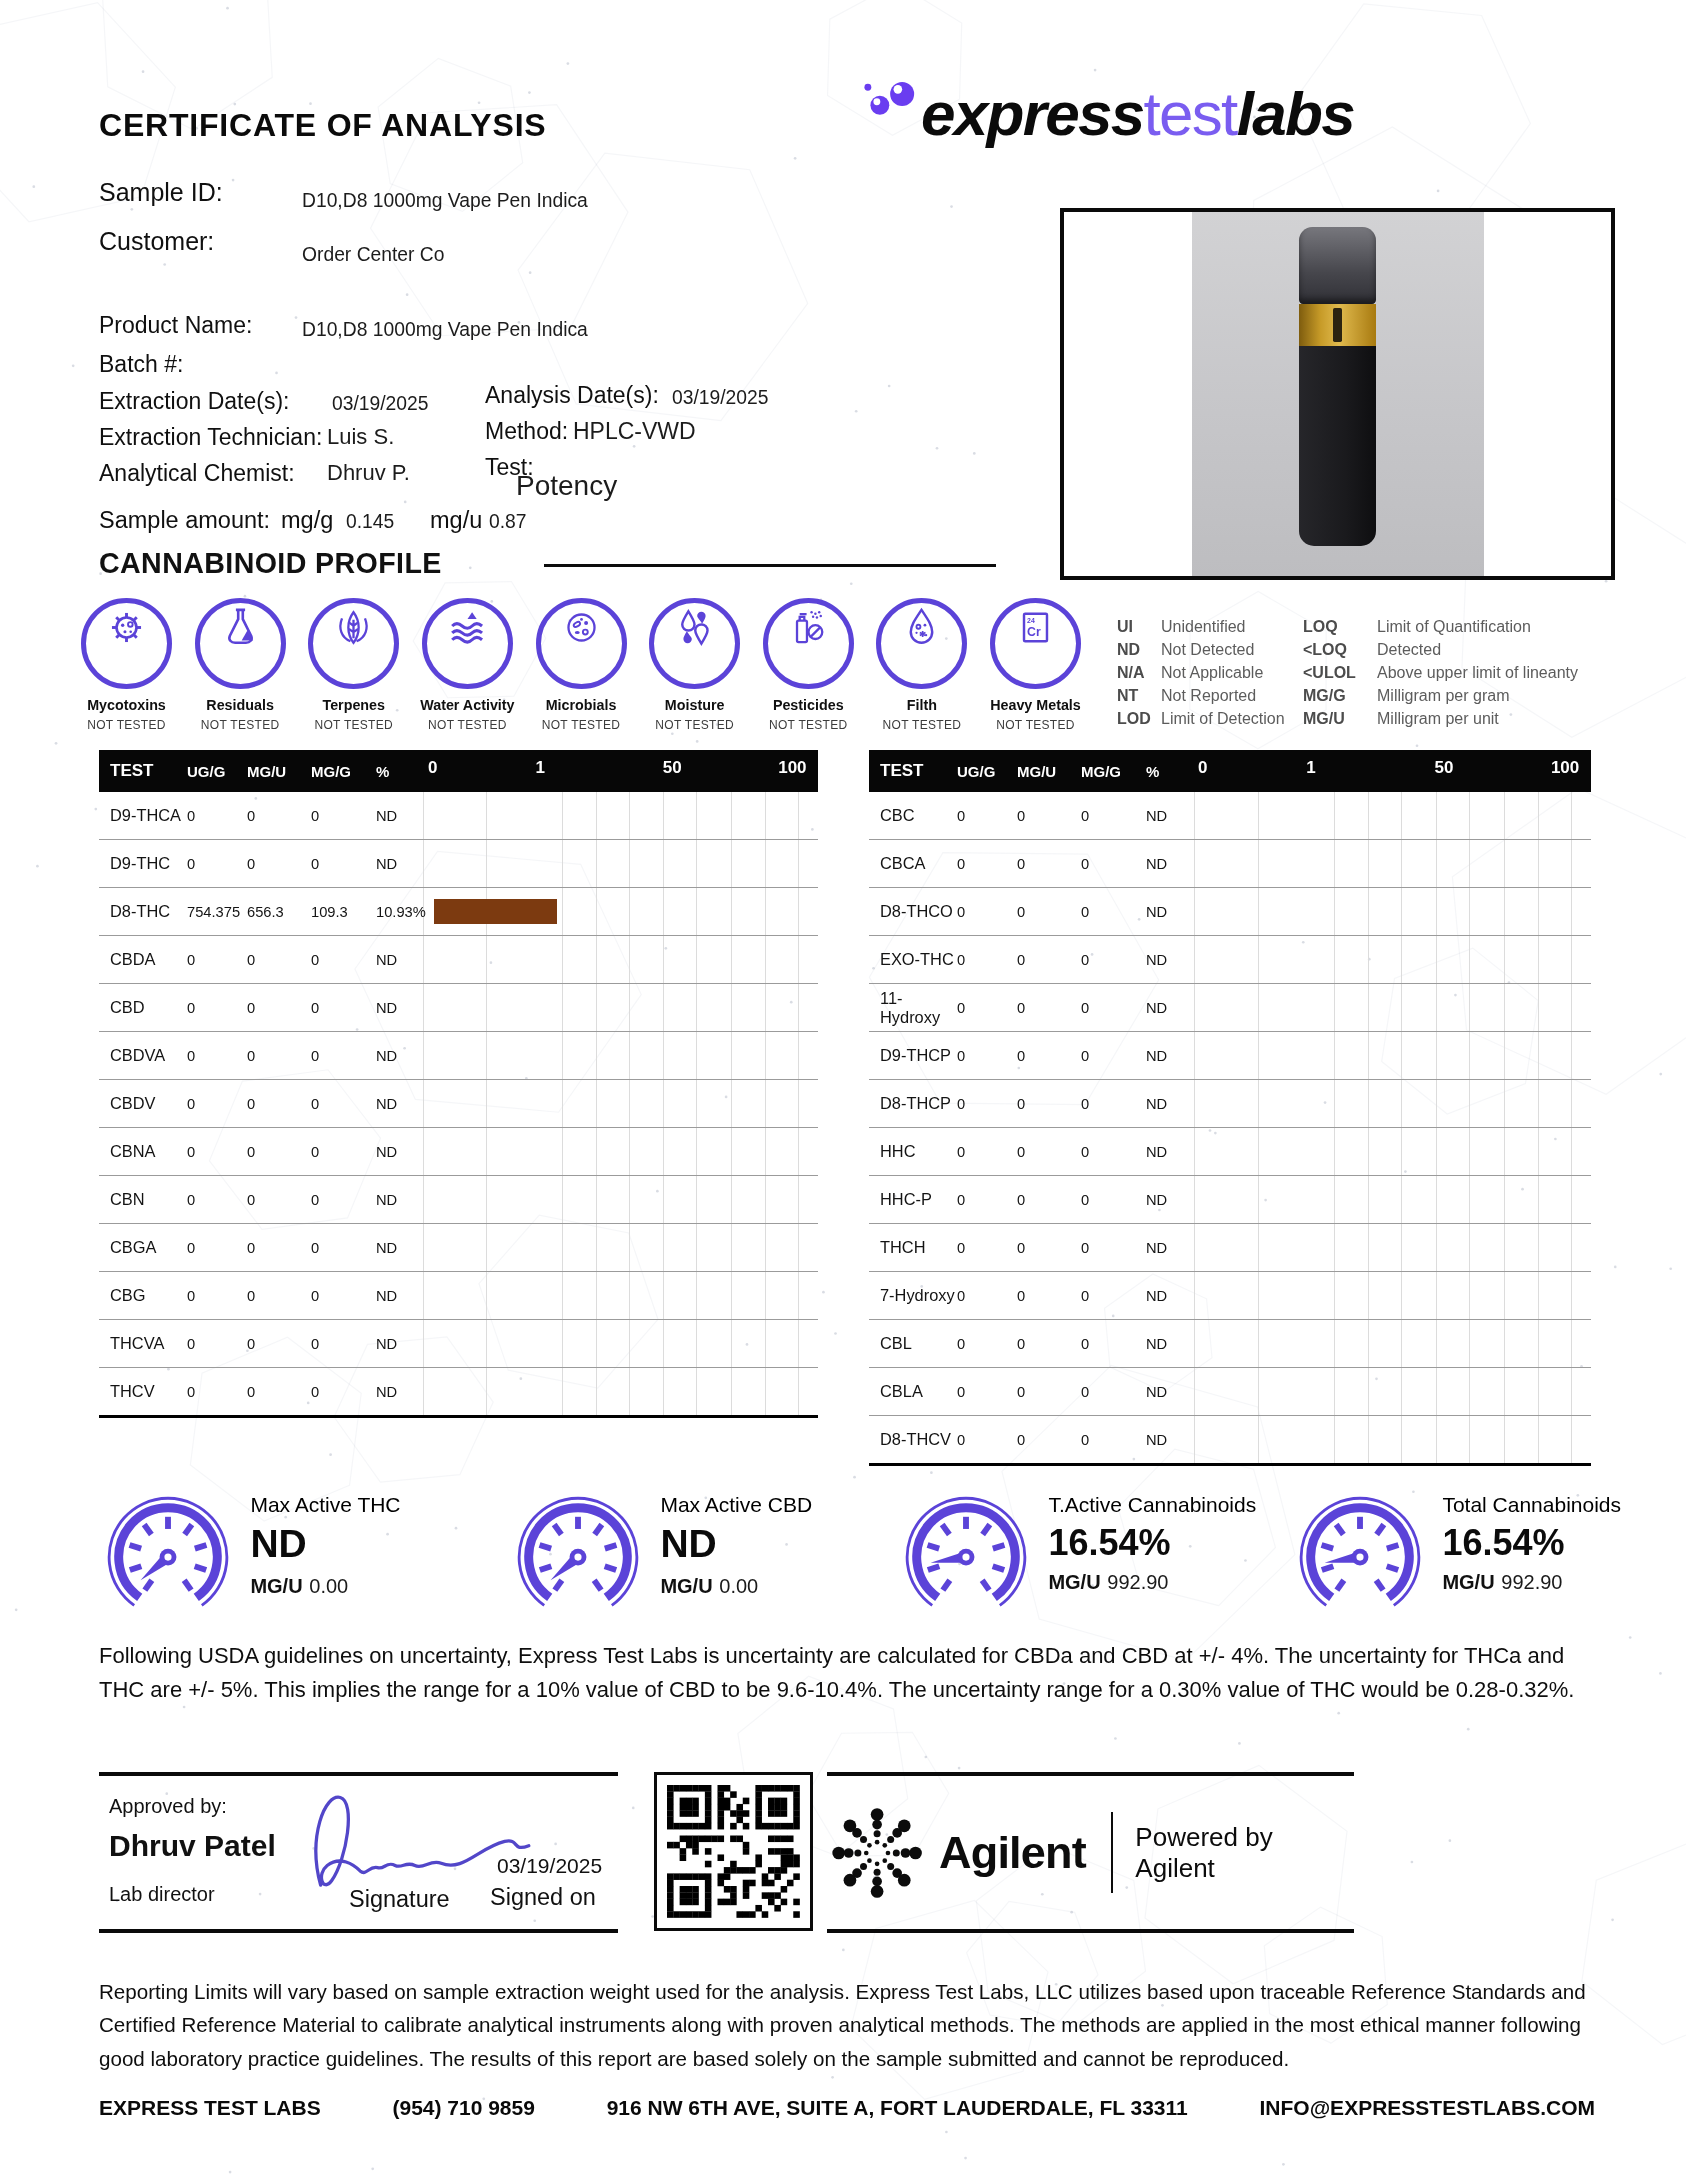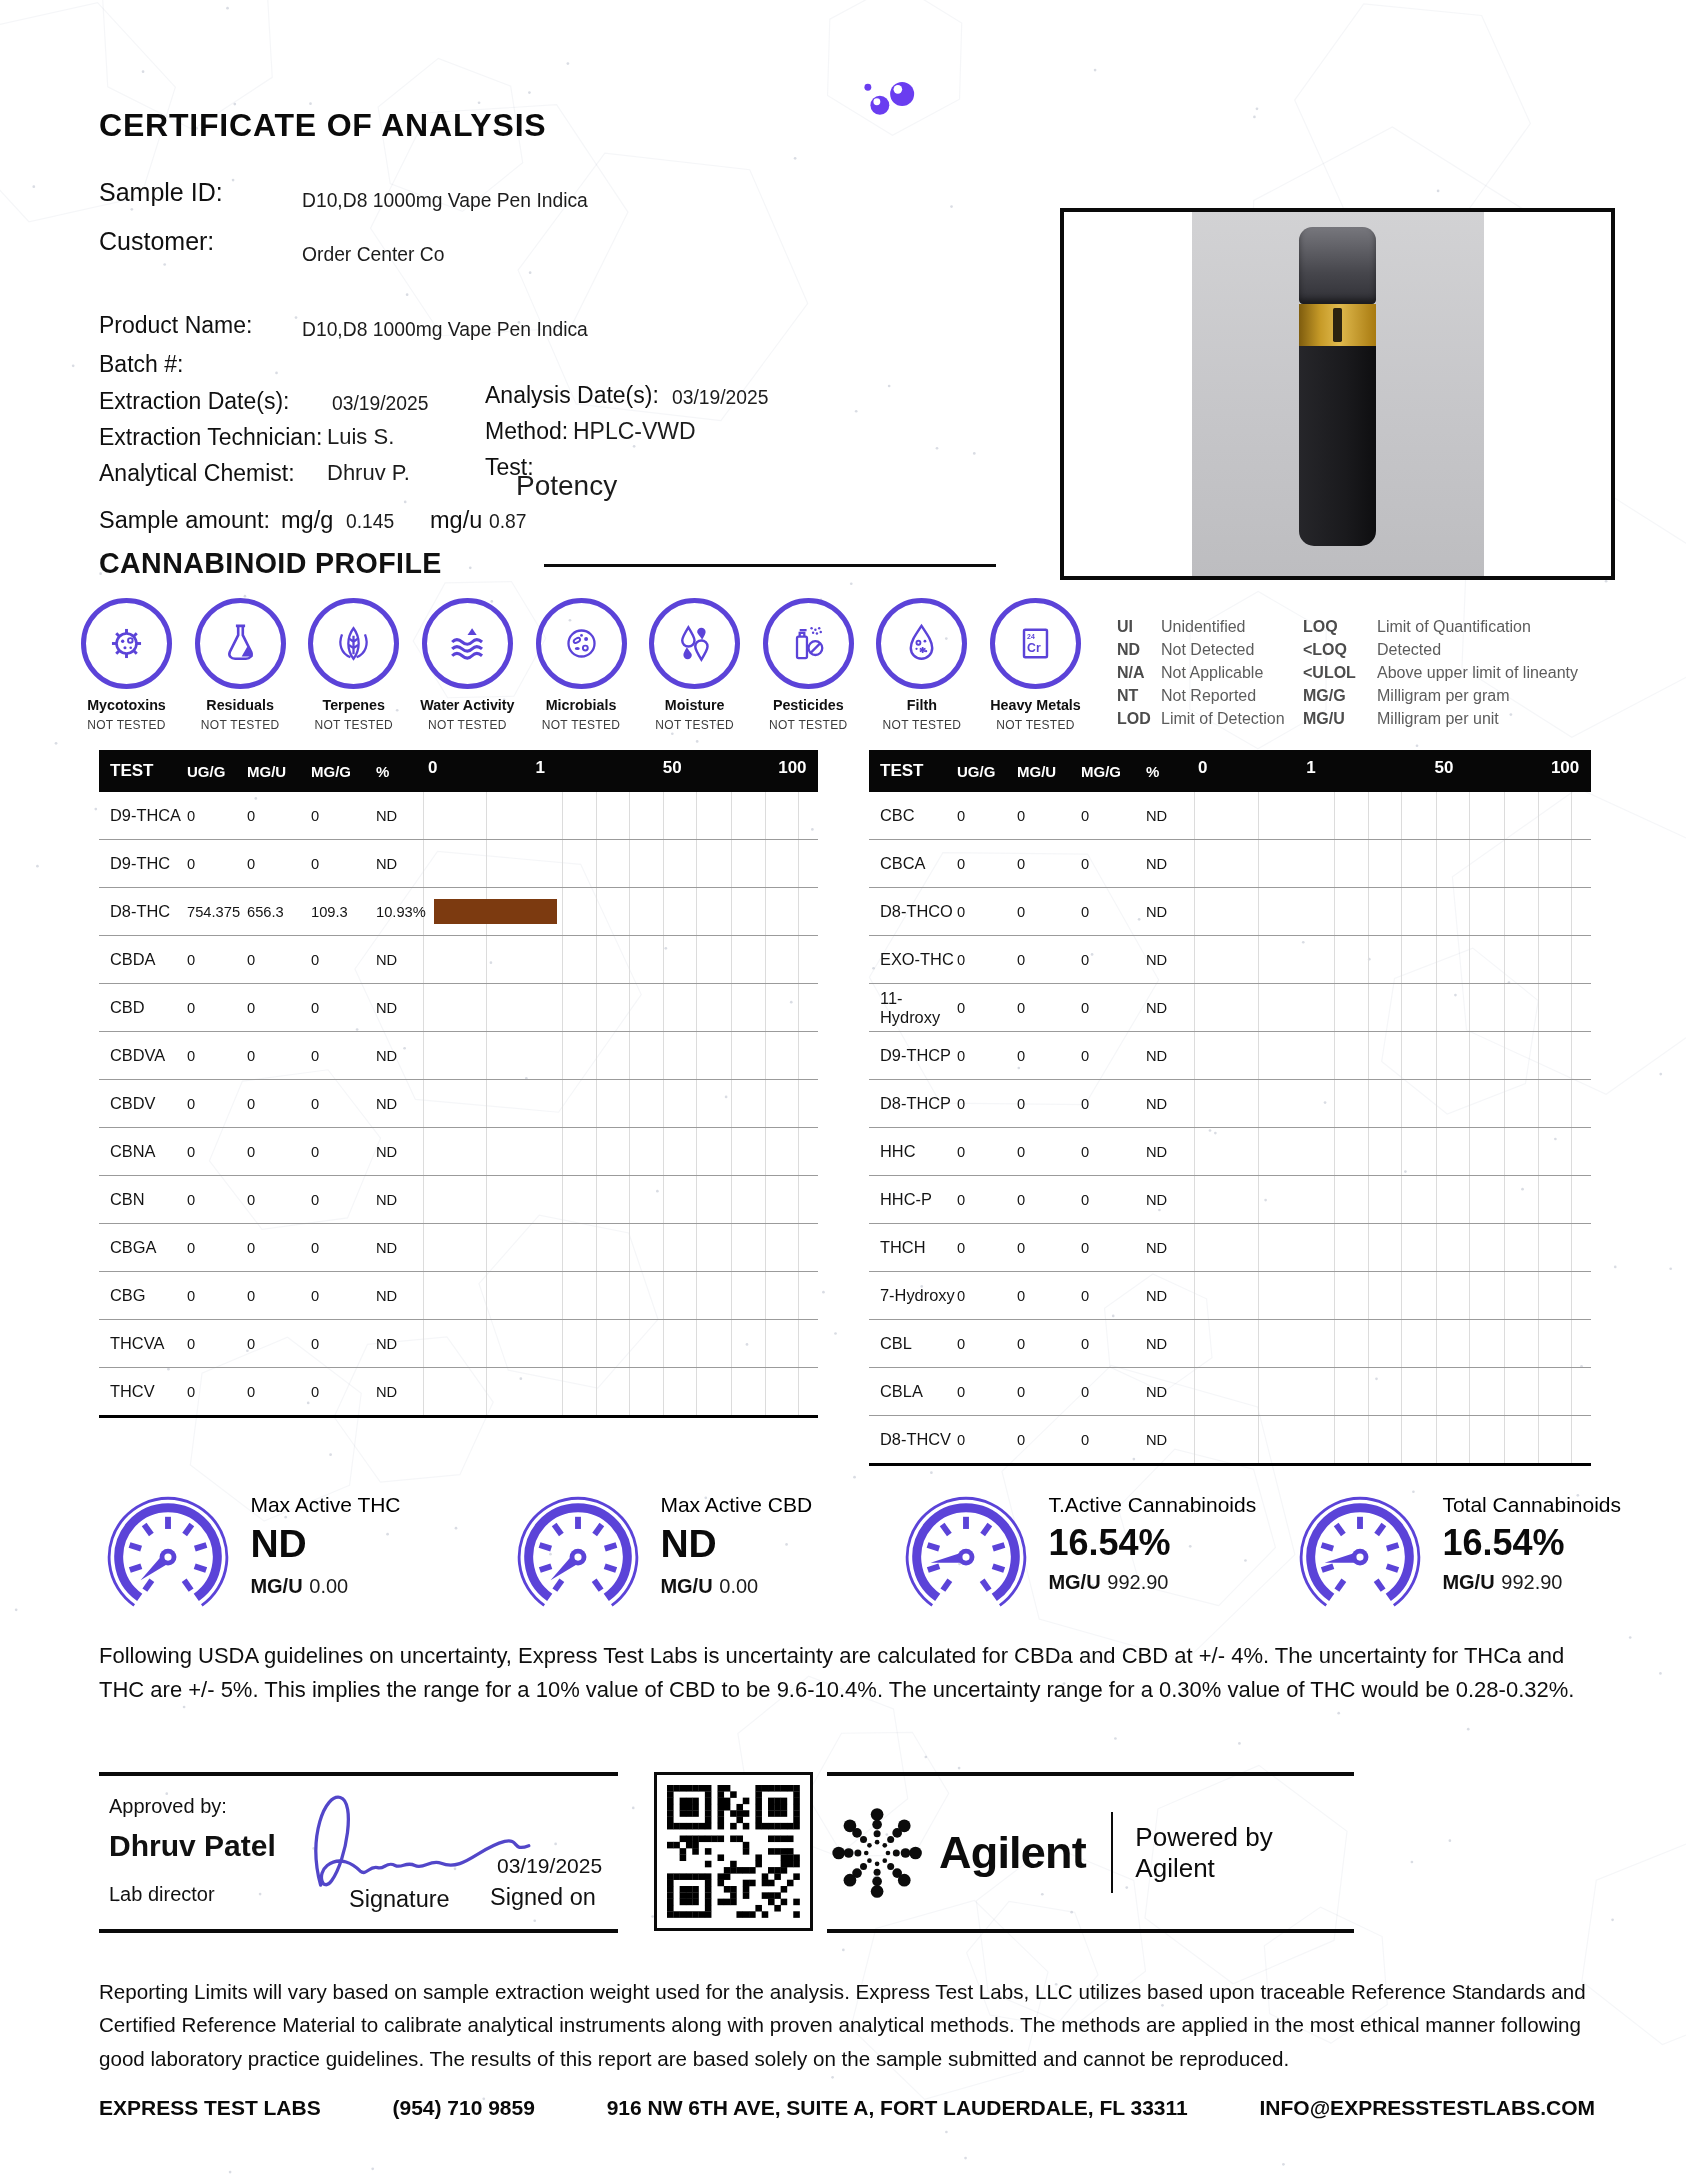--- a/index.html
+++ b/index.html
@@ -26,21 +26,21 @@
            box-shadow:inset 0 -5px 6.7px rgba(0,0,0,.45);} 
   .pen-band{height:42px;background:linear-gradient(90deg,#7e5c0e,#c79b28 28%,#e0ba4e 52%,#a87a10 100%);position:relative;}
   .pen-band:before{content:"";position:absolute;left:34px;top:4.2px;width:9.2px;height:34px;background:#2c2410;border-radius:1.7px;}
   .pen-body{height:200px;background:linear-gradient(90deg,#26262a,#1a1a1d 60%,#0e0e10);border-radius:0 0 15px 15px;}
   
   .section-title{left:99px;top:547px;font-size:28.6px;font-weight:800;letter-spacing:0.4px;}
   .section-rule{left:544px;top:564px;width:452px;height:3.4px;background:#0c0c0c;}
   
   .screens{left:72px;top:598px;width:1018px;display:flex;justify-content:space-between;}
   .screen{width:109px;display:flex;flex-direction:column;align-items:center;text-align:center;}
-  .ring{width:81px;height:81px;border:5.9px solid #5b43d8;border-radius:50%;display:flex;align-items:center;justify-content:center;}
+  .ring{width:81px;height:81px;border:5.9px solid #5b43d8;border-radius:50%;display:flex;align-items:flex-start;justify-content:center;}
   .screen-label{margin-top:7.6px;font-size:14.3px;font-weight:700;color:#101010;}
   .screen-status{margin-top:5px;font-size:12px;color:#3c3c3c;letter-spacing:0.3px;}
   
   .legend{display:flex;flex-direction:column;}
   .legend-col1{left:1117px;top:618px;}
   .legend-col2{left:1303px;top:618px;}
   .legend-row{display:flex;margin-bottom:5px;}
   .legend-abbr{font-weight:700;color:#4c4c4c;font-size:16px;width:44px;flex:none;}
   .legend-col2 .legend-abbr{width:74px;}
   .legend-text{color:#5c5c5c;font-size:16px;white-space:nowrap;}
@@ -300,20 +300,21 @@
 
   <div class="abs title">CERTIFICATE OF ANALYSIS</div>
   <div class="abs logo">
     <svg width="60" height="49" viewBox="0 0 70 55">
       <circle cx="8" cy="12" r="4" fill="#6a3df0"></circle>
       <circle cx="22" cy="33" r="11" fill="#6a3df0"></circle>
         <circle cx="18.5" cy="29" r="4" fill="#fff"></circle>
       <circle cx="48" cy="20" r="14" fill="#6a3df0"></circle>
         <circle cx="43" cy="14.5" r="5" fill="#fff"></circle>
     </svg>
+    <div class="logo-text"><span class="lt-ex">express</span><span class="lt-test">test</span><span class="lt-labs">labs</span></div>
   </div>
 
   <div class="abs lbl" style="left:99px;top:178px;font-size:25px;">Sample ID:</div>
   <div class="abs val" style="left:302px;top:190px;font-size:19.3px;">D10,D8 1000mg Vape Pen Indica</div>
   <div class="abs lbl" style="left:99px;top:227px;font-size:25px;">Customer:</div>
   <div class="abs val" style="left:302px;top:244px;font-size:19.3px;">Order Center Co</div>
 
   <div class="abs lbl" style="left:99px;top:312px;font-size:23px;">Product Name:</div>
   <div class="abs val" style="left:302px;top:319px;font-size:19.3px;">D10,D8 1000mg Vape Pen Indica</div>
   <div class="abs lbl" style="left:99px;top:351px;font-size:23px;">Batch #:</div>

